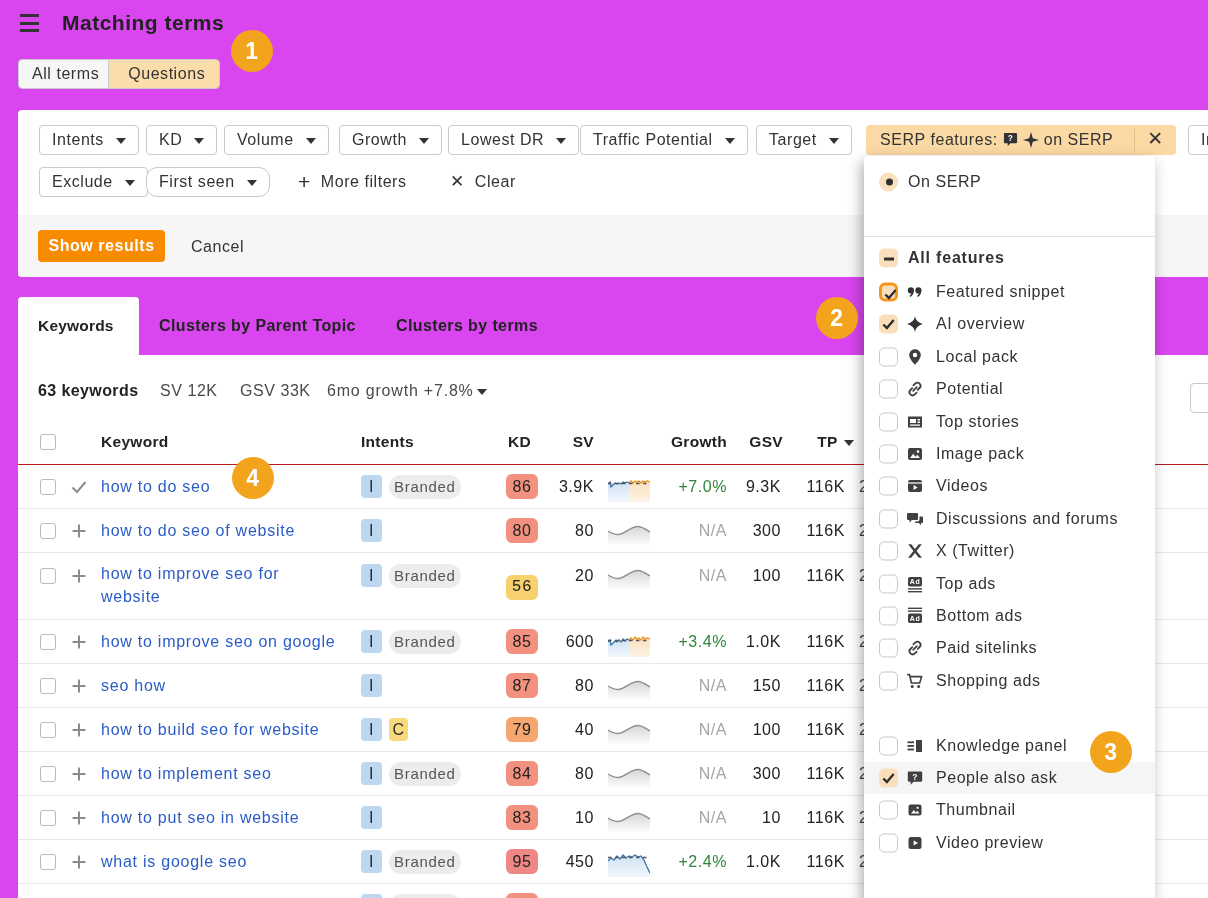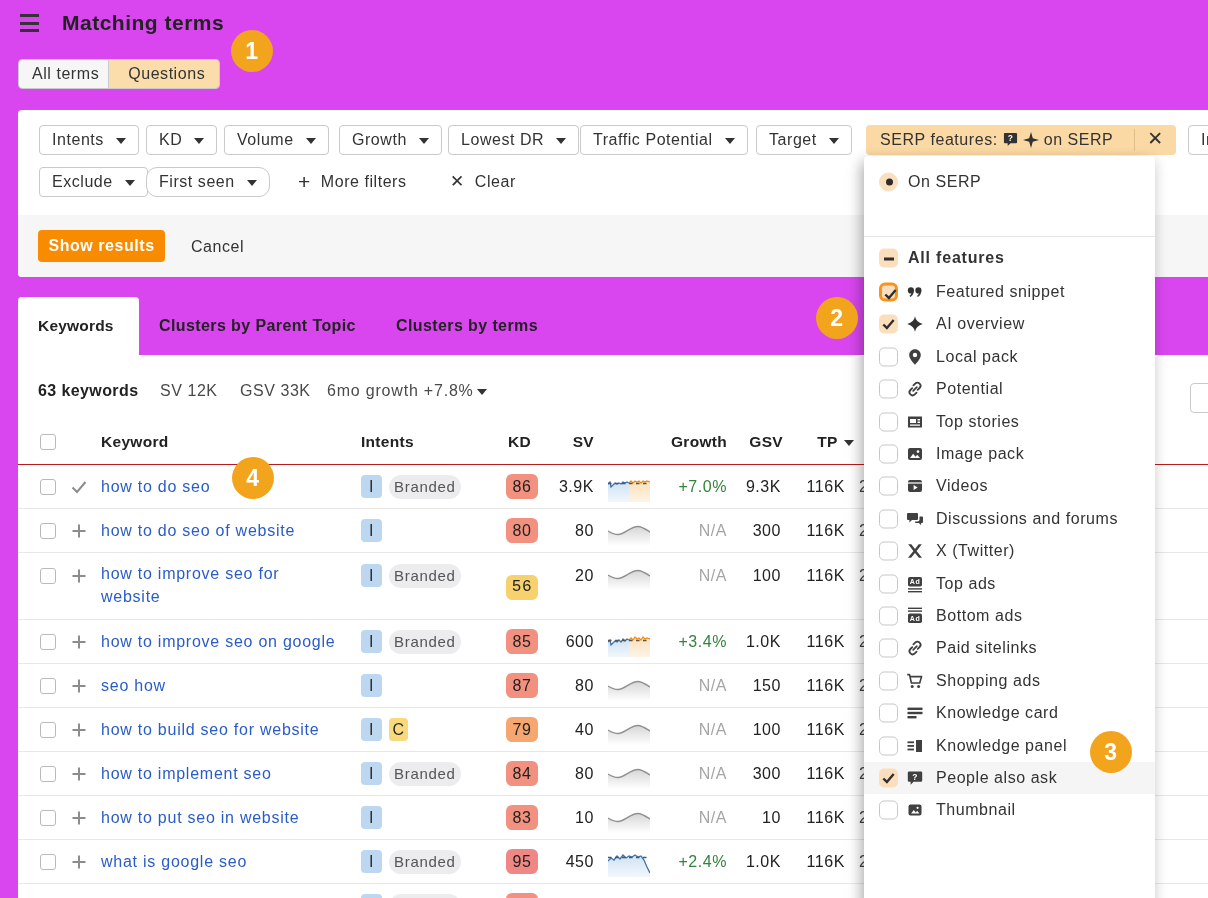--- a/index.html
+++ b/index.html
@@ -475,29 +475,20 @@
       </div>
     <div class="ditem" style="top:509px;">
         <span class="box"></span>
         <svg class="icon" width="18" height="18" viewBox="0 0 18 18">
           <path fill="none" stroke="#404040" stroke-width="1.6" stroke-linejoin="round" d="M1.2 2.6 h2.3 l1.9 8.4 h8.3 l1.9-6.4 H4.3"></path>
           <circle cx="6.2" cy="14.6" r="1.5" fill="#404040"></circle>
           <circle cx="12.6" cy="14.6" r="1.5" fill="#404040"></circle>
         </svg>
         <span class="lbl">Shopping ads</span>
       </div>
-    <div class="ditem" style="top:541px;">
-        <span class="box"></span>
-        <svg class="icon" width="18" height="18" viewBox="0 0 18 18">
-          <rect x="1.5" y="3.6" width="15" height="2.4" fill="#404040"></rect>
-          <rect x="1.5" y="7.8" width="15" height="2.4" fill="#404040"></rect>
-          <rect x="1.5" y="12" width="9" height="2.4" fill="#404040"></rect>
-        </svg>
-        <span class="lbl">Knowledge card</span>
-      </div>
     <div class="ditem" style="top:574px;">
         <span class="box"></span>
         <svg class="icon" width="18" height="18" viewBox="0 0 18 18">
           <rect x="1.5" y="4.4" width="6.5" height="1.8" fill="#404040"></rect>
           <rect x="1.5" y="8" width="6.5" height="1.8" fill="#404040"></rect>
           <rect x="1.5" y="11.6" width="6.5" height="1.8" fill="#404040"></rect>
           <rect x="10" y="3" width="6" height="12" fill="#404040"></rect>
         </svg>
         <span class="lbl">Knowledge panel</span>
       </div>
@@ -514,20 +505,28 @@
         <span class="lbl">People also ask</span>
       </div>
     <div class="ditem" style="top:638px;">
         <span class="box"></span>
         <svg class="icon" width="18" height="18" viewBox="0 0 18 18">
           <rect x="2.5" y="3.5" width="13" height="11" rx="2" fill="#404040"></rect>
           <path fill="#fff" d="M5 12.5 l2.8-3.6 2 2.5 1.3-1.6 2.4 2.7 Z"></path>
           <circle cx="11.6" cy="6.8" r="1.1" fill="#fff"></circle>
         </svg>
         <span class="lbl">Thumbnail</span>
+      </div>
+    <div class="ditem" style="top:671px;">
+        <span class="box"></span>
+        <svg class="icon" width="18" height="18" viewBox="0 0 18 18">
+          <rect x="2.5" y="3" width="13" height="12" rx="2.5" fill="#404040"></rect>
+          <path fill="#fff" d="M7.6 6.4 l4.4 2.6 -4.4 2.6 Z"></path>
+        </svg>
+        <span class="lbl">Video preview</span>
       </div>
   </div>
 
   <div style="position:absolute; left:1190px; top:383px; width:26px; height:30px; background:#fff; border:1px solid #c9cacc; border-radius:4px 0 0 4px;"></div>
   <div class="nb" style="left:231px; top:30px;">1</div>
   <div class="nb" style="left:816px; top:297px;">2</div>
   <div class="nb" style="left:1090px; top:731px;">3</div>
   <div class="nb" style="left:232px; top:457px;">4</div>
 </div>
 

